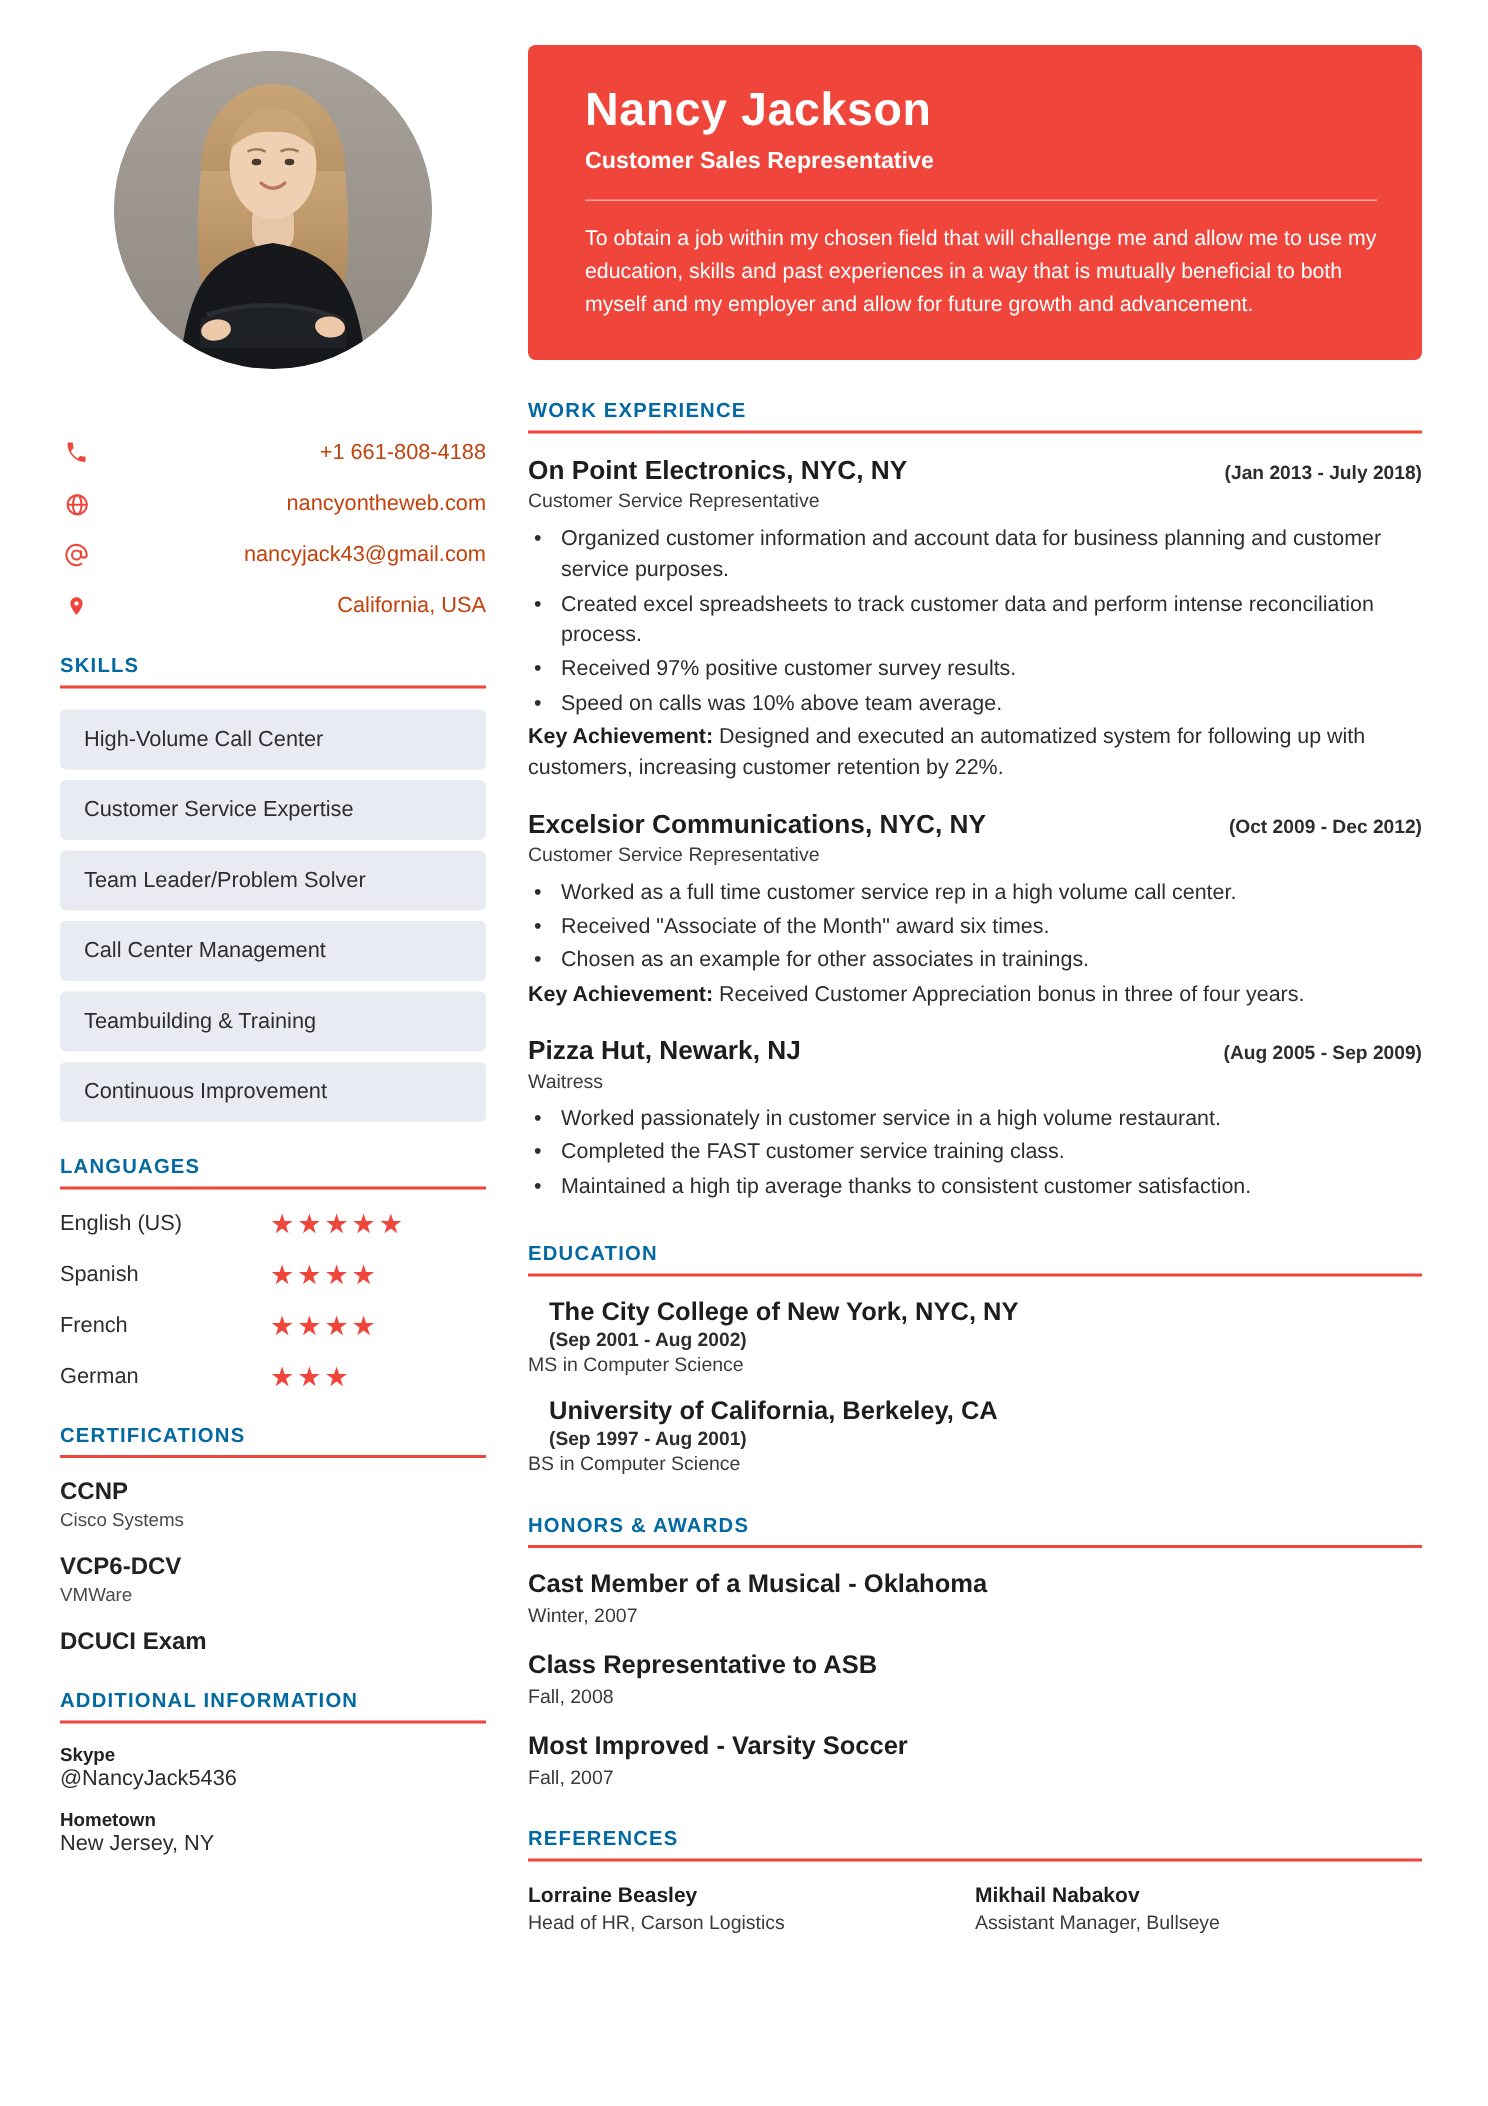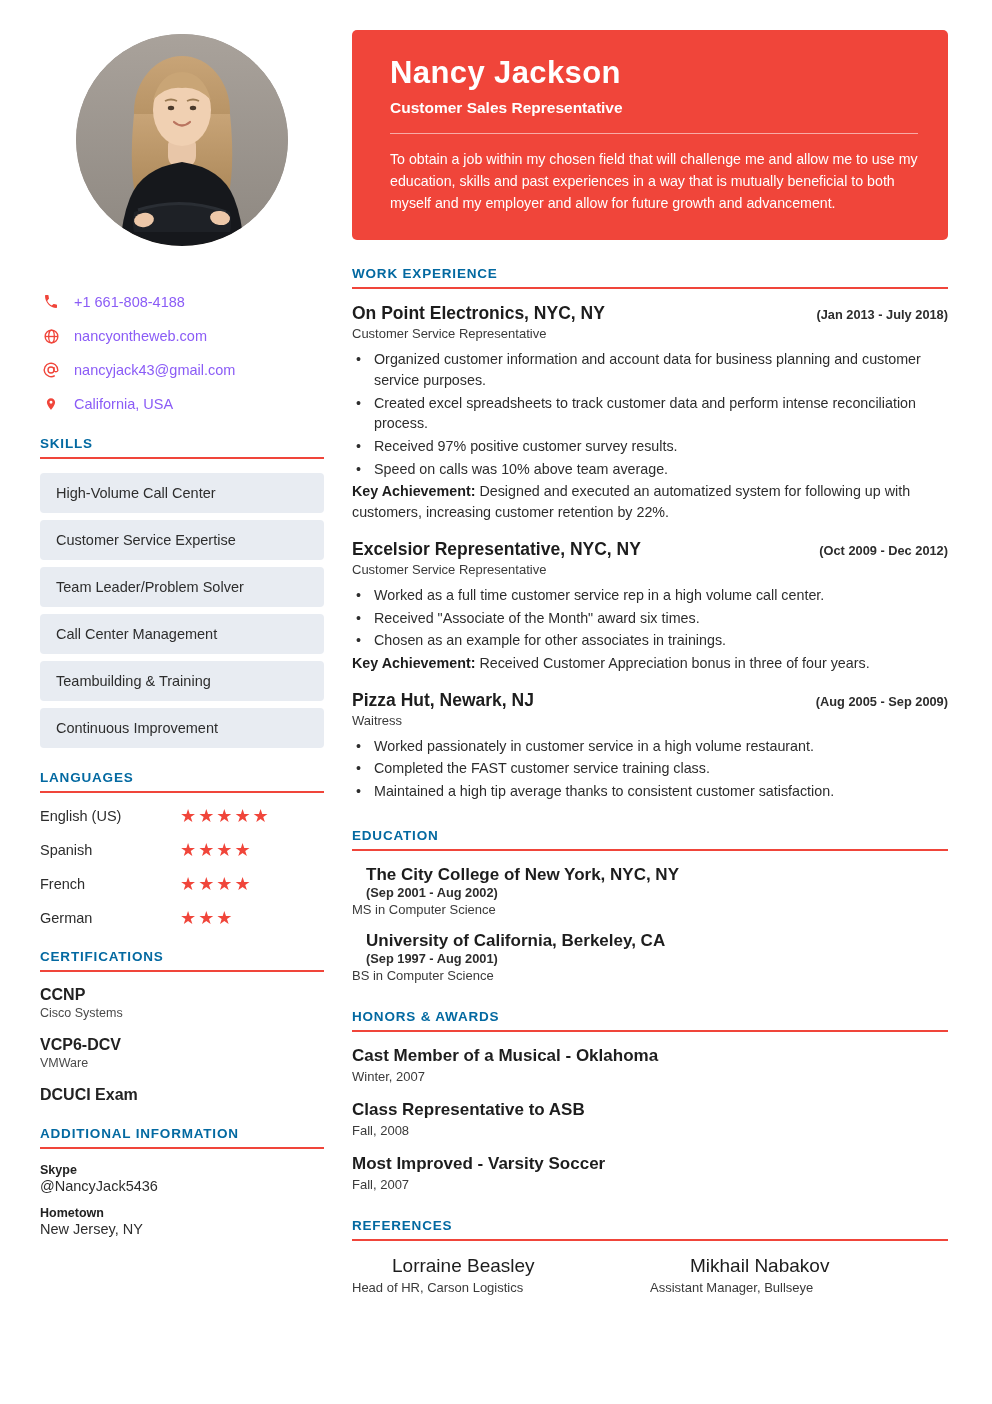--- a/index.html
+++ b/index.html
@@ -43,21 +43,22 @@
   }
   .photo-svg { display:block; width:212px; height:212px; }
 
   
   .contact-list { margin-top: 46px; }
   .contact-row {
     display: flex;
     align-items: center;
     margin-bottom: 14px;
     font-size: 14.5px;
-    color: #8b5cf6;
+    color: #c2410c;
+    justify-content: space-between;
   }
   .contact-ico {
     width: 22px; height: 20px;
     margin-right: 12px;
     display: flex; align-items: center; justify-content: center;
     color: #f0453a;
     flex: none;
   }
   .contact-ico svg { display:block; }
 
@@ -172,21 +173,21 @@
   .edu-title { font-size: 17px; font-weight: bold; color: #1d1d1d; }
   .edu-dates { font-size: 12.8px; font-weight: bold; color: #2d2d2d; white-space: nowrap; margin-left: 14px; }
   .edu-sub { font-size: 13px; color: #3a3a3a; margin-top: 2px; }
 
   .award-item { margin-bottom: 16px; }
   .award-title { font-size: 17px; font-weight: bold; color: #1d1d1d; }
   .award-sub { font-size: 13px; color: #3a3a3a; margin-top: 3px; }
 
   .ref-grid { display: flex; }
   .ref-item { width: 50%; }
-  .ref-name { font-size: 19px; font-weight: normal; color: #1d1d1d; margin-left: 40px; }
+  .ref-name { font-size: 14px; font-weight: bold; color: #1d1d1d; }
   .ref-sub { font-size: 13px; color: #3a3a3a; margin-top: 3px; }
 </style>
 </head>
 <body>
 
 <div class="page">
 
   <div class="left-col">
 
     <div class="photo-wrap">
@@ -373,21 +374,21 @@
               <span class="txt">Speed on calls was 10% above team average.</span>
             </div>
         </div>
         <div class="key-ach">
           <b>Key Achievement:</b><span> Designed and executed an automatized system for following up with customers, increasing customer retention by 22%.</span>
         </div>
       </div>
 
       <div class="job-block">
         <div class="job-head">
-          <div class="job-title">Excelsior Representative, NYC, NY</div>
+          <div class="job-title">Excelsior Communications, NYC, NY</div>
           <div class="job-dates">(Oct 2009 - Dec 2012)</div>
         </div>
         <div class="job-sub">Customer Service Representative</div>
         <div class="bullets">
           <div class="bullet">
               <span class="dot">•</span>
               <span class="txt">Worked as a full time customer service rep in a high volume call center.</span>
             </div>
           <div class="bullet">
               <span class="dot">•</span>

